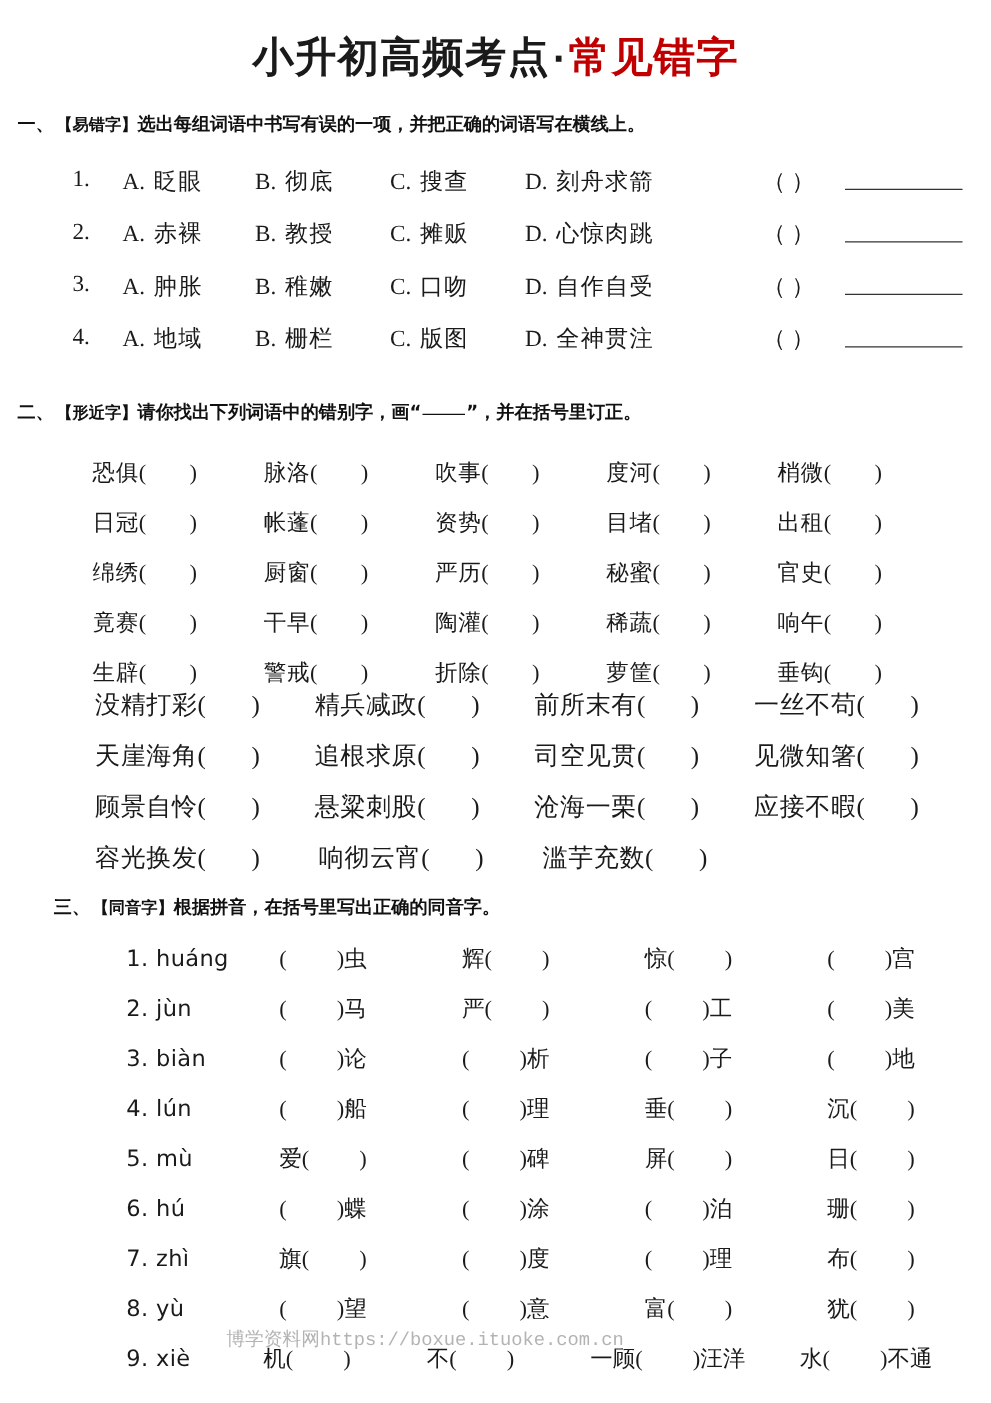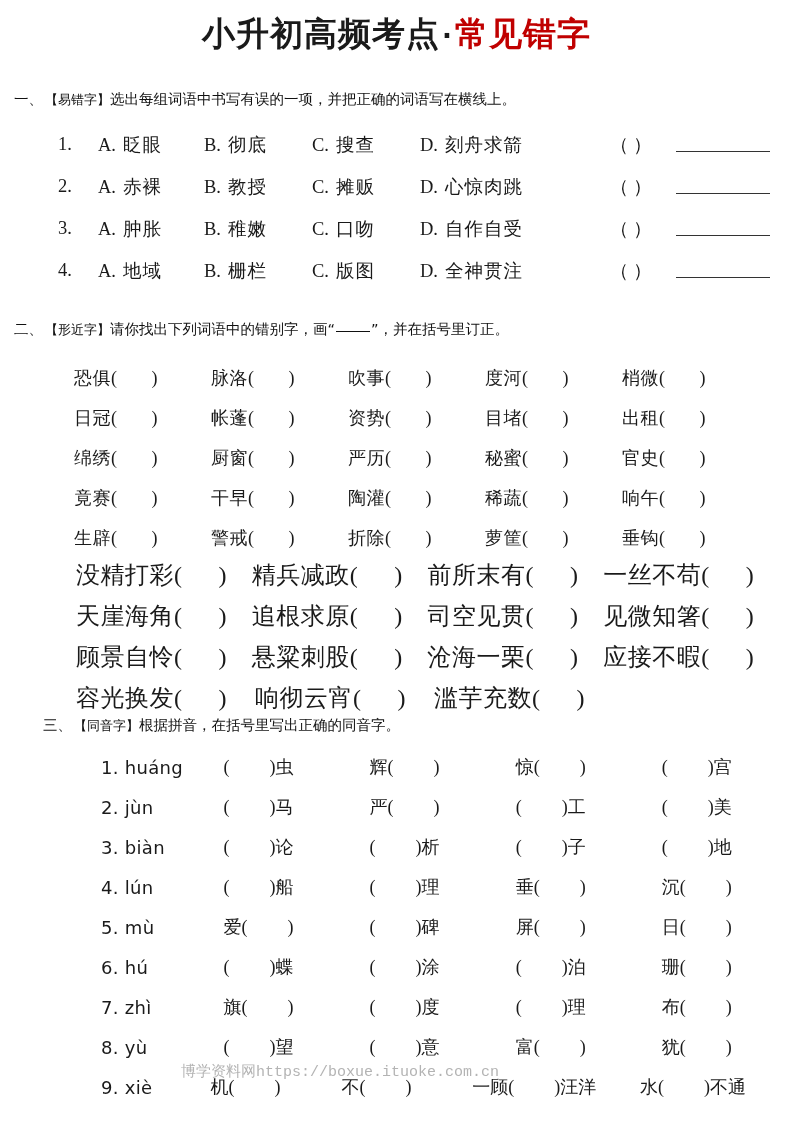--- a/index.html
+++ b/index.html
@@ -19,35 +19,35 @@
   .page {
     position: relative;
     width: 793px;
     height: 1122px;
     box-sizing: border-box;
   }
 
   
   .title {
     text-align: center;
-    padding-top: 12px;
+    padding-top: 24px;
     font-size: 33px;
     font-weight: 700;
     letter-spacing: 1px;
     font-family: "DejaVu Sans", "Liberation Sans", sans-serif;
     white-space: nowrap;
   }
   .title .t-black { color: #1a1a1a; }
   .title .t-dot   { color: #1a1a1a; font-size: 26px; vertical-align: middle; padding: 0 2px; }
   .title .t-red   { color: #c00000; }
 
   
   .sec-head {
     font-family: "DejaVu Sans", "Liberation Sans", sans-serif;
-    font-weight: 400;
+    font-weight: 700;
     font-size: 14.5px;
     color: #111111;
     white-space: nowrap;
   }
   .sec-head .num { margin-right: 2px; }
   .sec-head .brk { font-size: 13px; }
   .sec-head .ul-gap {
     display: inline-block;
     width: 34px;
     border-bottom: 1.3px solid #111;
@@ -97,23 +97,23 @@
     width: 137px;
     letter-spacing: 0.5px;
   }
   .s2-cell .blank {
     display: inline-block;
     width: 34px;
   }
   .s2-row4 {
     display: flex;
     height: 41px;
-    align-items: flex-end;
+    align-items: flex-start;
     padding-left: 62px;
-    font-size: 24px;
+    font-size: 20px;
     white-space: nowrap;
   }
   .s2-cell4 {
     width: 179px;
     letter-spacing: 0.5px;
   }
   .s2-cell4 .blank { display: inline-block; width: 36px; }
 
   
   #section3 { position: absolute; left: 14px; top: 716px; width: 765px; margin-left: 29px; }

